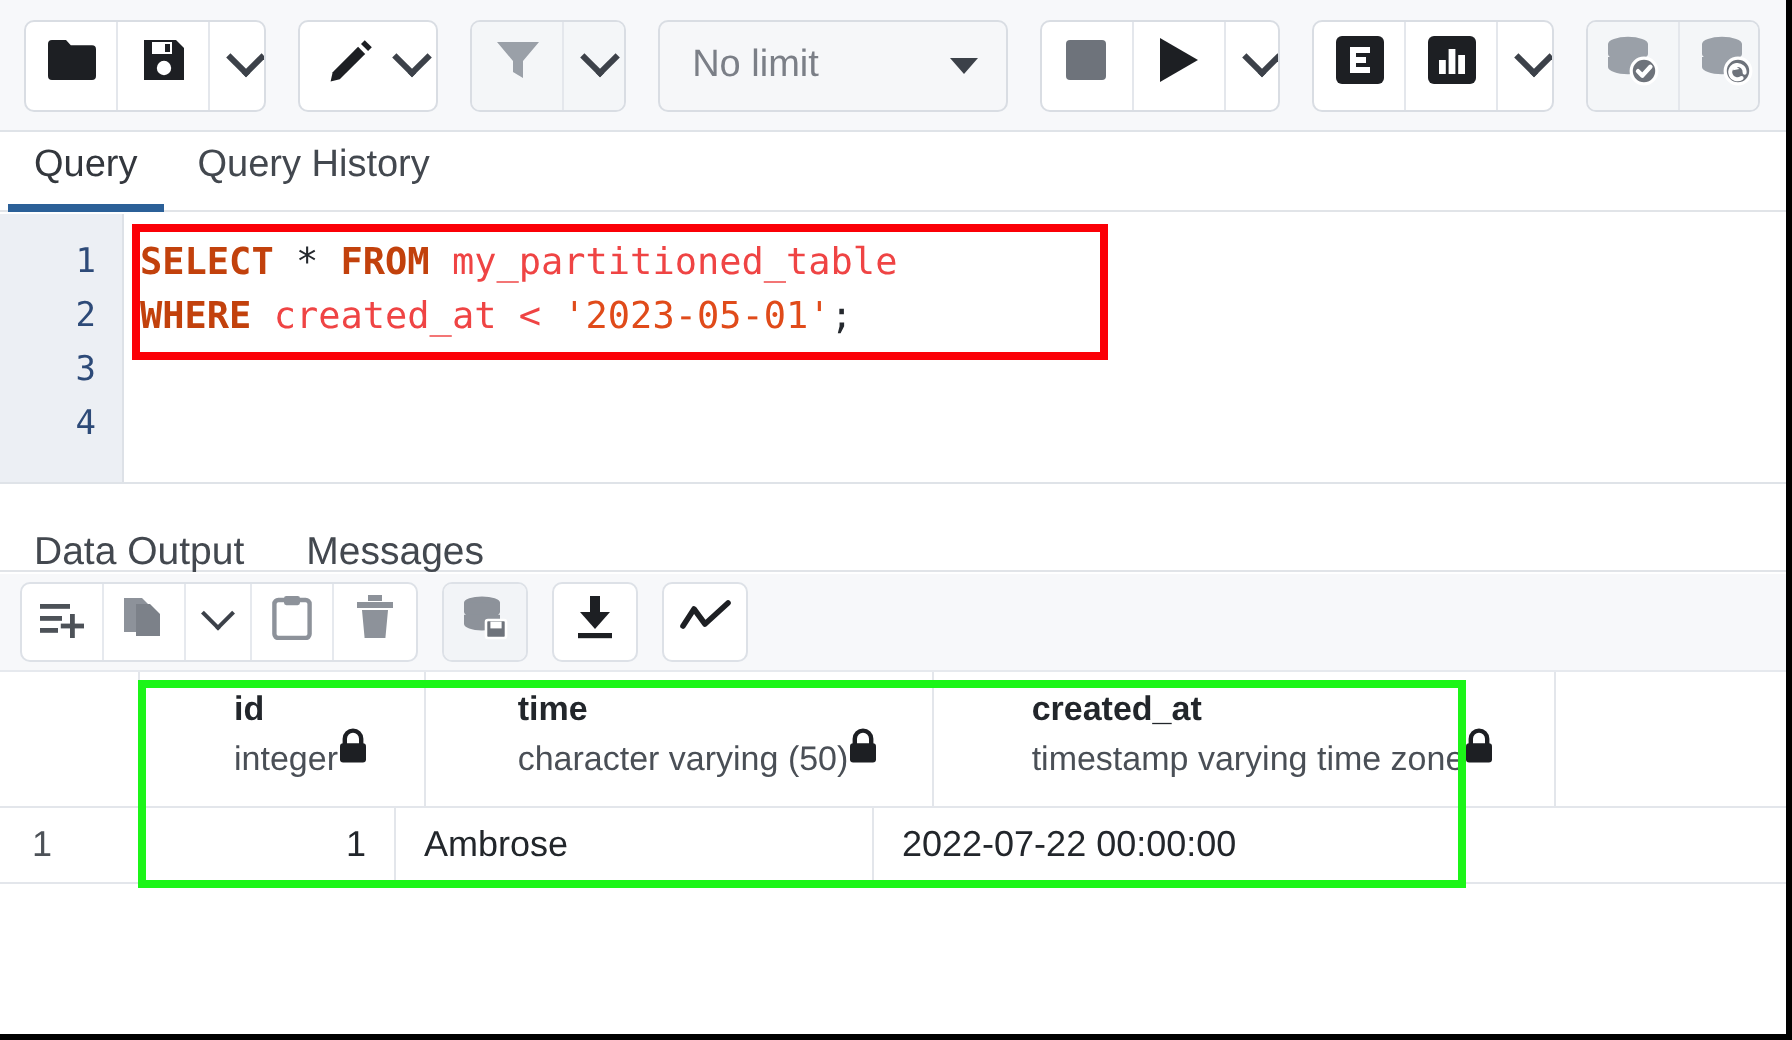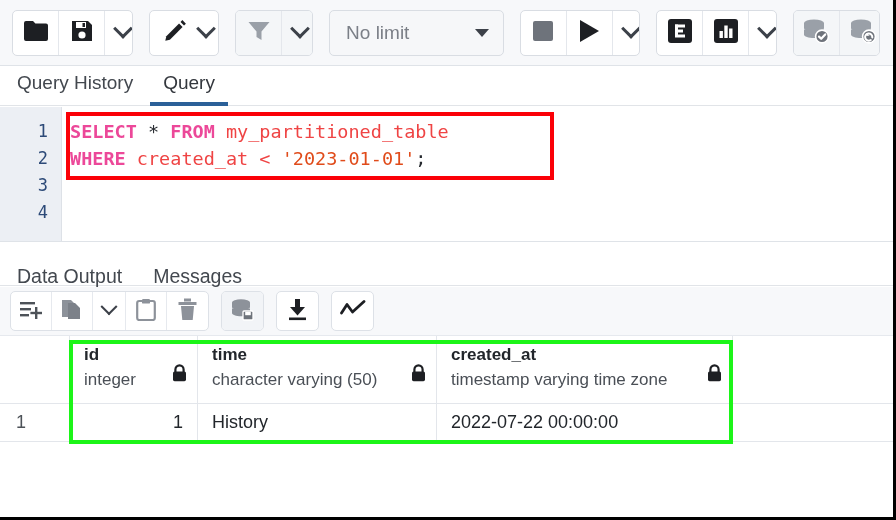--- a/index.html
+++ b/index.html
@@ -145,21 +145,21 @@
   }
   .code {
     flex: 1;
     padding-top: 11px;
     padding-left: 8px;
     font-family: "DejaVu Sans Mono", monospace;
     font-size: 18.5px;
     line-height: 27px;
     white-space: pre;
   }
-  .kw   { color: #ec4899; font-weight: bold; }
+  .kw   { color: #c2410c; font-weight: bold; }
   .ident{ color: #ef4444; }
   .punct{ color: #25292e; }
   .str  { color: #e04b1a; }
 
   .redbox {
     position: absolute;
     left: 66px; top: 112px;
     width: 488px; height: 68px;
     border: 4px solid #fb0007;
     pointer-events: none;
@@ -247,23 +247,24 @@
   .cell-num.data {
     display: flex; align-items: center;
     padding-left: 16px;
     font-size: 18px; color: #4d5258;
   }
   .hcell {
     flex: none;
     border-right: 1px solid #e3e6eb;
     padding: 6px 10px 0 14px;
     display: flex;
-    justify-content: space-between;
+    justify-content: center;
     align-items: flex-start;
     position: relative;
+    margin-left: 15px;
   }
   .hcell .htxt { display: flex; flex-direction: column; }
   .hname {
     font-size: 17px; font-weight: bold; color: #22262b;
     line-height: 25px;
   }
   .htype {
     font-size: 17px; color: #4a4f56; line-height: 25px;
   }
   .dcell {
@@ -426,36 +427,36 @@
             <circle cx="20" cy="18.5" r="6.4" fill="#6e737b" stroke="#ffffff" stroke-width="1.6"></circle>
             <path d="M23.3 19.4 a3.6 3.6 0 1 0 -1.5 2.6" fill="none" stroke="#ffffff" stroke-width="2" stroke-linecap="round"></path>
             <path d="M17.4 14.9 l0.2 3.2 l3.1 -0.6 z" fill="#ffffff"></path>
           </svg>
         </span>
       </div>
     </div>
   </div>
 
   <div class="qtabs">
+    <div class="qtab active">
+      <span>Query</span>
+    </div>
     <div class="qtab">
       <span>Query History</span>
-    </div>
-    <div class="qtab active">
-      <span>Query</span>
     </div>
   </div>
 
   <div class="editor">
     <div class="gutter">
       <div class="ln">1</div>
       <div class="ln">2</div>
       <div class="ln">3</div>
       <div class="ln">4</div>
     </div>
-    <div class="code"><div><span class="kw">SELECT</span><span class="punct"> * </span><span class="kw">FROM</span><span class="ident"> my_partitioned_table</span></div><div><span class="kw">WHERE</span><span class="ident"> created_at &lt; </span><span class="str">'2023-01-01'</span><span class="punct">;</span></div></div>
+    <div class="code"><div><span class="kw">SELECT</span><span class="punct"> * </span><span class="kw">FROM</span><span class="ident"> my_partitioned_table</span></div><div><span class="kw">WHERE</span><span class="ident"> created_at &lt; </span><span class="str">'2023-05-01'</span><span class="punct">;</span></div></div>
   </div>
   <div class="redbox"></div>
 
   <div class="otabs">
     <div class="otab active">
       <span>Data Output</span>
     </div>
     <div class="otab">
       <span>Messages</span>
     </div>
@@ -583,21 +584,21 @@
             <path d="M3.4 8 V5.4 a4.1 4.1 0 0 1 8.2 0 V8" fill="none" stroke="#1d1f23" stroke-width="2.2"></path>
             <rect x="1" y="7.6" width="13" height="9.6" rx="1.6" fill="#1d1f23"></rect>
           </svg>
         </span>
       </div>
     </div>
 
     <div class="grid-row">
       <div class="cell-num data">1</div>
       <div class="dcell c1">1</div>
-      <div class="dcell c2">History</div>
+      <div class="dcell c2">Ambrose</div>
       <div class="dcell c3">2022-07-22 00:00:00</div>
     </div>
   </div>
 
   <div class="greenbox"></div>
   <div class="bottom-fill"></div>
 
 </div>
 
 </body></html>

